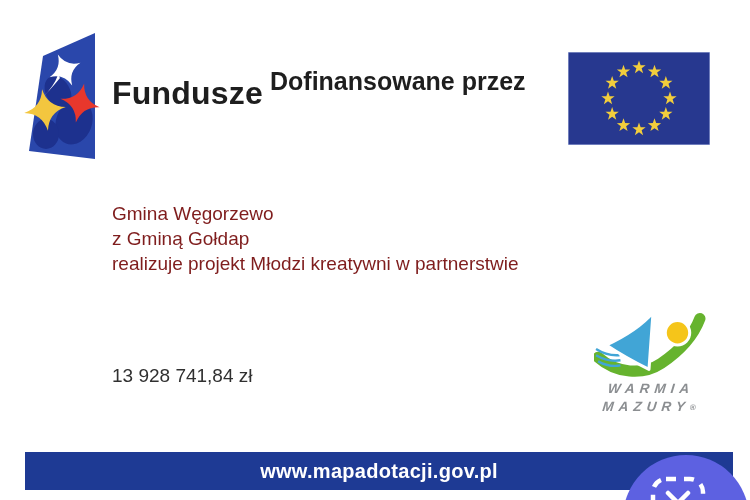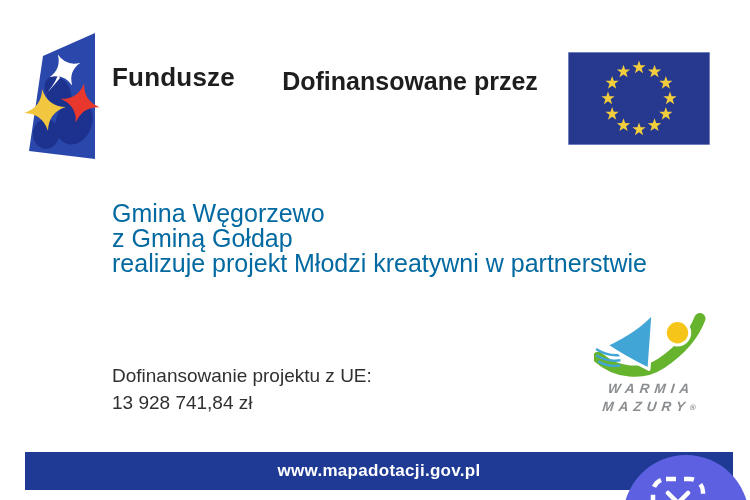--- a/index.html
+++ b/index.html
@@ -2,38 +2,38 @@
 <html><head>
 <meta charset="utf-8">
 <style>
   html,body{margin:0;padding:0;background:#ffffff;}
   .poster{
     position:relative;width:750px;height:500px;background:#ffffff;
     overflow:hidden;font-family:"Liberation Sans",sans-serif;color:#242424;
   }
   
   .fe-logo{position:absolute;left:20px;top:30px;width:92px;height:135px;}
-  .fe-text{position:absolute;left:112px;top:62px;font-size:26px;font-weight:700;
+  .fe-text{position:absolute;left:112px;top:78px;font-size:32px;font-weight:700;
     line-height:31px;color:#1e1e1e;letter-spacing:.2px;}
-  .dof-text{position:absolute;left:270px;top:66px;width:280px;text-align:center;
+  .dof-text{position:absolute;left:270px;top:66px;width:280px;text-align:left;
     font-size:25px;font-weight:700;line-height:30px;color:#1e1e1e;}
   .eu-flag{position:absolute;left:568px;top:52px;width:142px;height:93px;}
   
-  .project-text{position:absolute;left:112px;top:201px;font-size:25px;line-height:25px;color:#0369a1;}
+  .project-text{position:absolute;left:112px;top:201px;font-size:19px;line-height:25px;color:#7f1d1d;}
   .funding-text{position:absolute;left:112px;top:362px;font-size:19px;line-height:27px;color:#303030;}
   
   .warmia{position:absolute;left:590px;top:310px;width:120px;}
   .warmia svg{width:112px;height:68px;display:block;margin:0 auto;}
   .warmia-text{margin-top:2px;text-align:center;font-weight:700;font-style:italic;
     letter-spacing:5px;font-size:13.5px;line-height:18px;color:#8b8e91;transform:skewX(-6deg);}
   .warmia-text .reg{font-size:8px;letter-spacing:0;vertical-align:1px;}
   
   .footer-bar{position:absolute;left:25px;top:452px;width:708px;height:38px;background:#1e3a94;
     display:flex;align-items:center;justify-content:center;}
-  .footer-bar span{color:#ffffff;font-weight:700;font-size:17px;letter-spacing:.3px;}
+  .footer-bar span{color:#ffffff;font-weight:700;font-size:20px;letter-spacing:.3px;}
   
   .fab{position:absolute;left:623px;top:455px;width:126px;height:126px;border-radius:50%;
     background:#5d61e1;z-index:5;border:none;cursor:pointer;}
   .fab svg{position:absolute;left:26px;top:20px;width:58px;height:46px;}
 </style>
 </head>
 <body>
 
 <div class="poster">
 
@@ -83,21 +83,20 @@
     <use href="#st5" transform="translate(55.5,19.65)"></use>
   </svg>
 
   <div class="project-text">
     <div>Gmina Węgorzewo</div>
     <div>z Gminą Gołdap</div>
     <div>realizuje projekt Młodzi kreatywni w partnerstwie</div>
   </div>
 
   <div class="funding-text">
-    <div>Dofinansowanie projektu z UE:</div>
     <div>13 928 741,84 zł</div>
   </div>
 
   <div class="warmia">
     <svg viewBox="0 0 110 66" aria-hidden="true">
       <path d="M4,46 C22,62 48,64 66,52 C84,40 98,24 104,8" fill="none" stroke="#66b32e" stroke-width="11" stroke-linecap="round"></path>
       <circle cx="82" cy="22" r="12" fill="#f5c51a" stroke="#ffffff" stroke-width="3"></circle>
       <path d="M2,38 Q13,45 25,44" fill="none" stroke="#41a5d6" stroke-width="2.4"></path>
       <path d="M2,44 Q14,51 26,49" fill="none" stroke="#41a5d6" stroke-width="2.4"></path>
       <path d="M4,50 Q15,56 26,54" fill="none" stroke="#41a5d6" stroke-width="2.4"></path>

